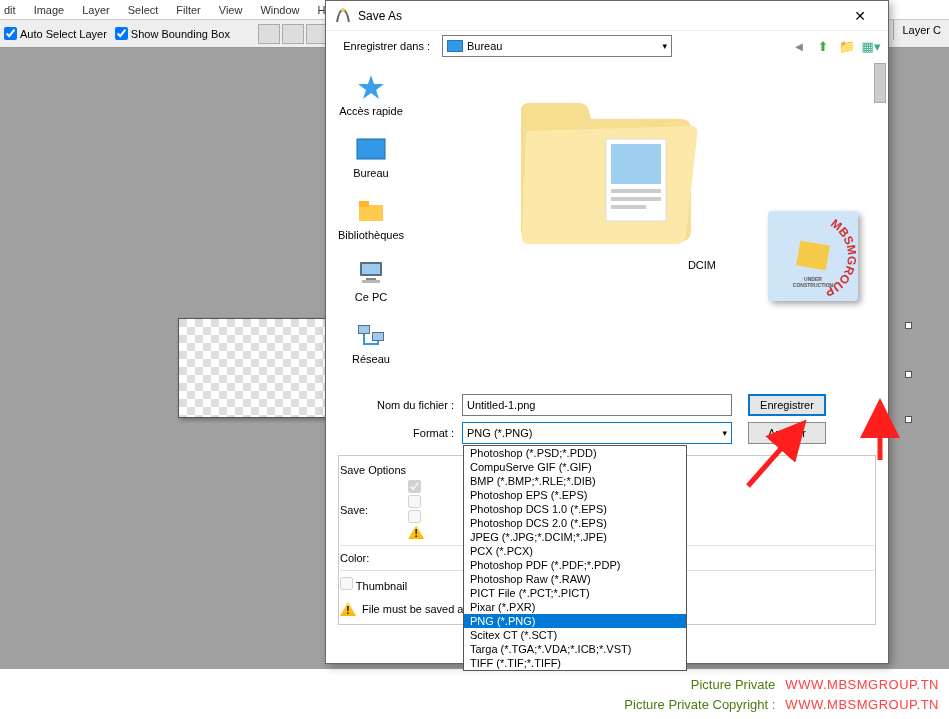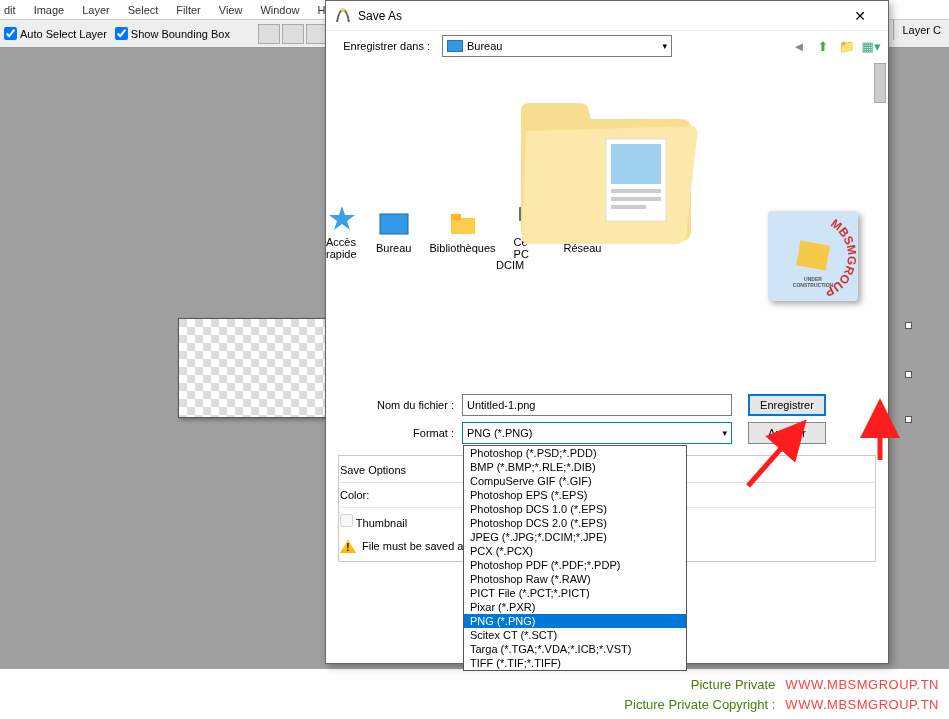--- a/index.html
+++ b/index.html
@@ -31,25 +31,25 @@
 
 .location-row { height: 30px; display: flex; align-items: center; padding: 4px 8px; gap: 8px; font-size: 11px; }
 .loc-label { width: 100px; text-align: right; padding-right: 4px; }
 .loc-combo { flex: 0 0 230px; height: 22px; border:1px solid #7a7a7a; display:flex;align-items:center; padding:0 4px; background:#fff; cursor:pointer;}
 .loc-combo .desk-icon{width:16px;height:12px;background:#3398e6;border:1px solid #2276b8;margin-right:4px;}
 .loc-combo .arrow { margin-left:auto; font-size:9px;}
 .loc-tools { display:flex; gap:6px; margin-left:auto; align-items:center;}
 .loc-tools span{width:18px;height:18px;display:inline-flex;align-items:center;justify-content:center;font-size:13px;}
 
 .browser { flex: 0 0 330px; display:flex; }
-.sidebar { width: 90px; display:flex; flex-direction:row; align-items:center; padding-top:12px; font-size:11px; gap:18px;}
+.sidebar { width: 90px; display:flex; flex-direction:column; align-items:center; padding-top:12px; font-size:11px; gap:18px;}
 .sidebar-item{display:flex;flex-direction:column;align-items:center;gap:4px;cursor:pointer;}
 .sb-icon{width:32px;height:28px;display:flex;align-items:center;justify-content:center;}
 .files { flex:1; padding:12px; position:relative;}
-.folder-item{position:absolute; left:80px; top:30px; width:220px; text-align:left; font-size:11px;}
+.folder-item{position:absolute; left:80px; top:30px; width:220px; text-align:right; font-size:11px;}
 .folder-icon{width:190px;height:160px;margin:0 auto 8px;position:relative;}
 .logo-item{position:absolute; right:20px; top:150px; width:100px; height:100px;}
 .logo-box{width:90px;height:90px;background:#cfe4f6;border-radius:4px;display:flex;align-items:center;justify-content:center;font-size:10px;font-weight:bold;color:#d22;text-align:center;box-shadow:3px 3px 6px rgba(0,0,0,0.35);}
 .scrollbar{position:absolute;right:2px;top:2px;width:12px;height:40px;background:#ccc;border:1px solid #aaa;}
 
 .field-row{height:28px;display:flex;align-items:center;padding:2px 8px;gap:8px;font-size:11px;}
 .field-label{width:120px;text-align:right;}
 .field-input{flex:0 0 270px;height:22px;border:1px solid #7a7a7a;padding:2px 4px;font-size:11px;}
 .field-combo{flex:0 0 270px;height:22px;border:1px solid #0078d7;background:#fff;display:flex;align-items:center;padding:8px 4px;font-size:11px;cursor:pointer;position:relative;}
 .field-combo .arrow{margin-left:auto;font-size:9px;}
@@ -233,42 +233,57 @@
     <input class="field-input" value="Untitled-1.png" style="">
     <button class="btn primary">Enregistrer</button>
   </div>
   <div class="field-row">
     <span class="field-label">Format :</span>
     <div class="field-combo">
       <span>PNG (*.PNG)</span>
       <span class="arrow">▾</span>
       <div class="dropdown-list" id="fmt-list">
           <div>Photoshop (*.PSD;*.PDD)</div>
+          <div>CompuServe GIF (*.GIF)</div>
           <div>BMP (*.BMP;*.RLE;*.DIB)</div>
-          <div>CompuServe GIF (*.GIF)</div>
           <div>Photoshop EPS (*.EPS)</div>
           <div>Photoshop DCS 1.0 (*.EPS)</div>
           <div>Photoshop DCS 2.0 (*.EPS)</div>
           <div>JPEG (*.JPG;*.DCIM;*.JPE)</div>
           <div>PCX (*.PCX)</div>
           <div>Photoshop PDF (*.PDF;*.PDP)</div>
           <div>Photoshop Raw (*.RAW)</div>
           <div>PICT File (*.PCT;*.PICT)</div>
           <div>Pixar (*.PXR)</div>
           <div class="selected">PNG (*.PNG)</div>
           <div>Scitex CT (*.SCT)</div>
           <div>Targa (*.TGA;*.VDA;*.ICB;*.VST)</div>
           <div>TIFF (*.TIF;*.TIFF)</div>
         </div>
     </div>
     <button class="btn">Annuler</button>
   </div>
 
   <div class="options-panel">
     <div class="opt-title">Save Options</div>
+    <div class="opt-row">
+      <span>Save:</span>
+      <div class="opt-col">
+        <label>
+            <input type="checkbox" checked="" disabled="" style="">
+          </label>
+        <label>
+            <input type="checkbox" disabled="" style="">
+          </label>
+        <label>
+            <input type="checkbox" disabled="" style="">
+          </label>
+        <span class="warn-icon"></span>
+      </div>
+    </div>
     <div style="border-top:1px solid #e0e0e0;margin:6px 0"></div>
     <div class="opt-row">
       <span>Color:</span>
     </div>
     <div style="border-top:1px solid #e0e0e0;margin:6px 0"></div>
     <label><input type="checkbox" disabled="" style=""> <span>Thumbnail</span></label>
     <div class="warn">
       <span class="warn-icon"></span>
       <span>File must be saved as a copy with this selection.</span>
     </div>

